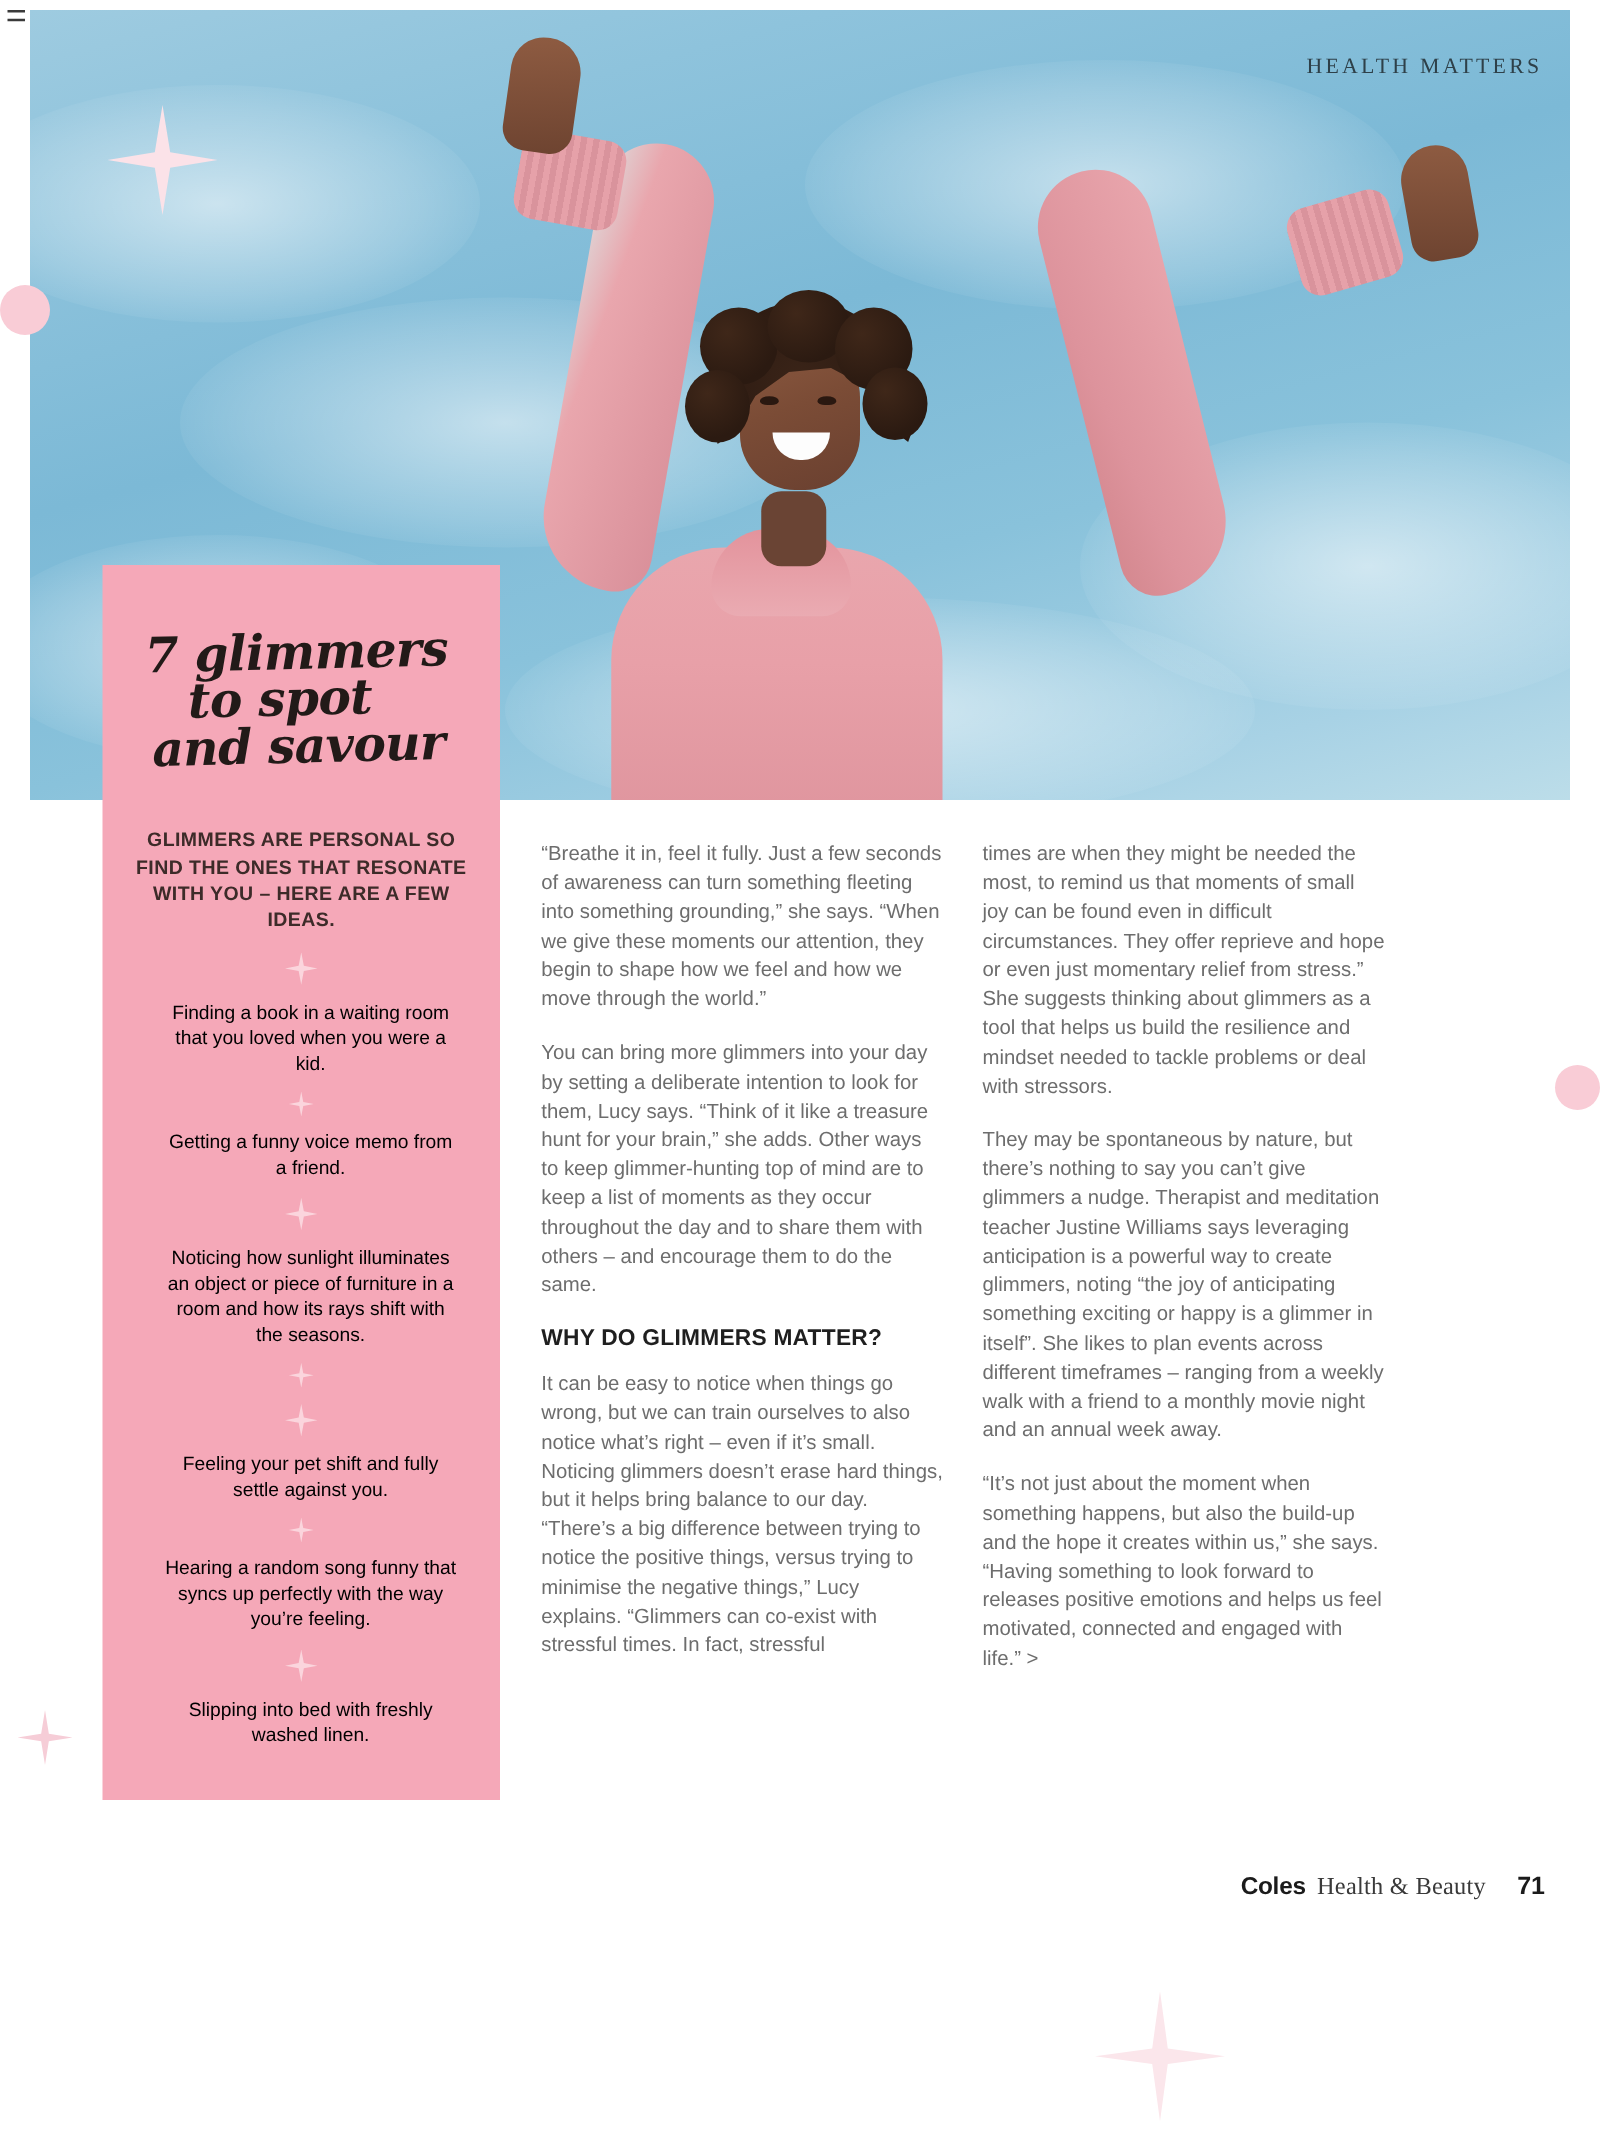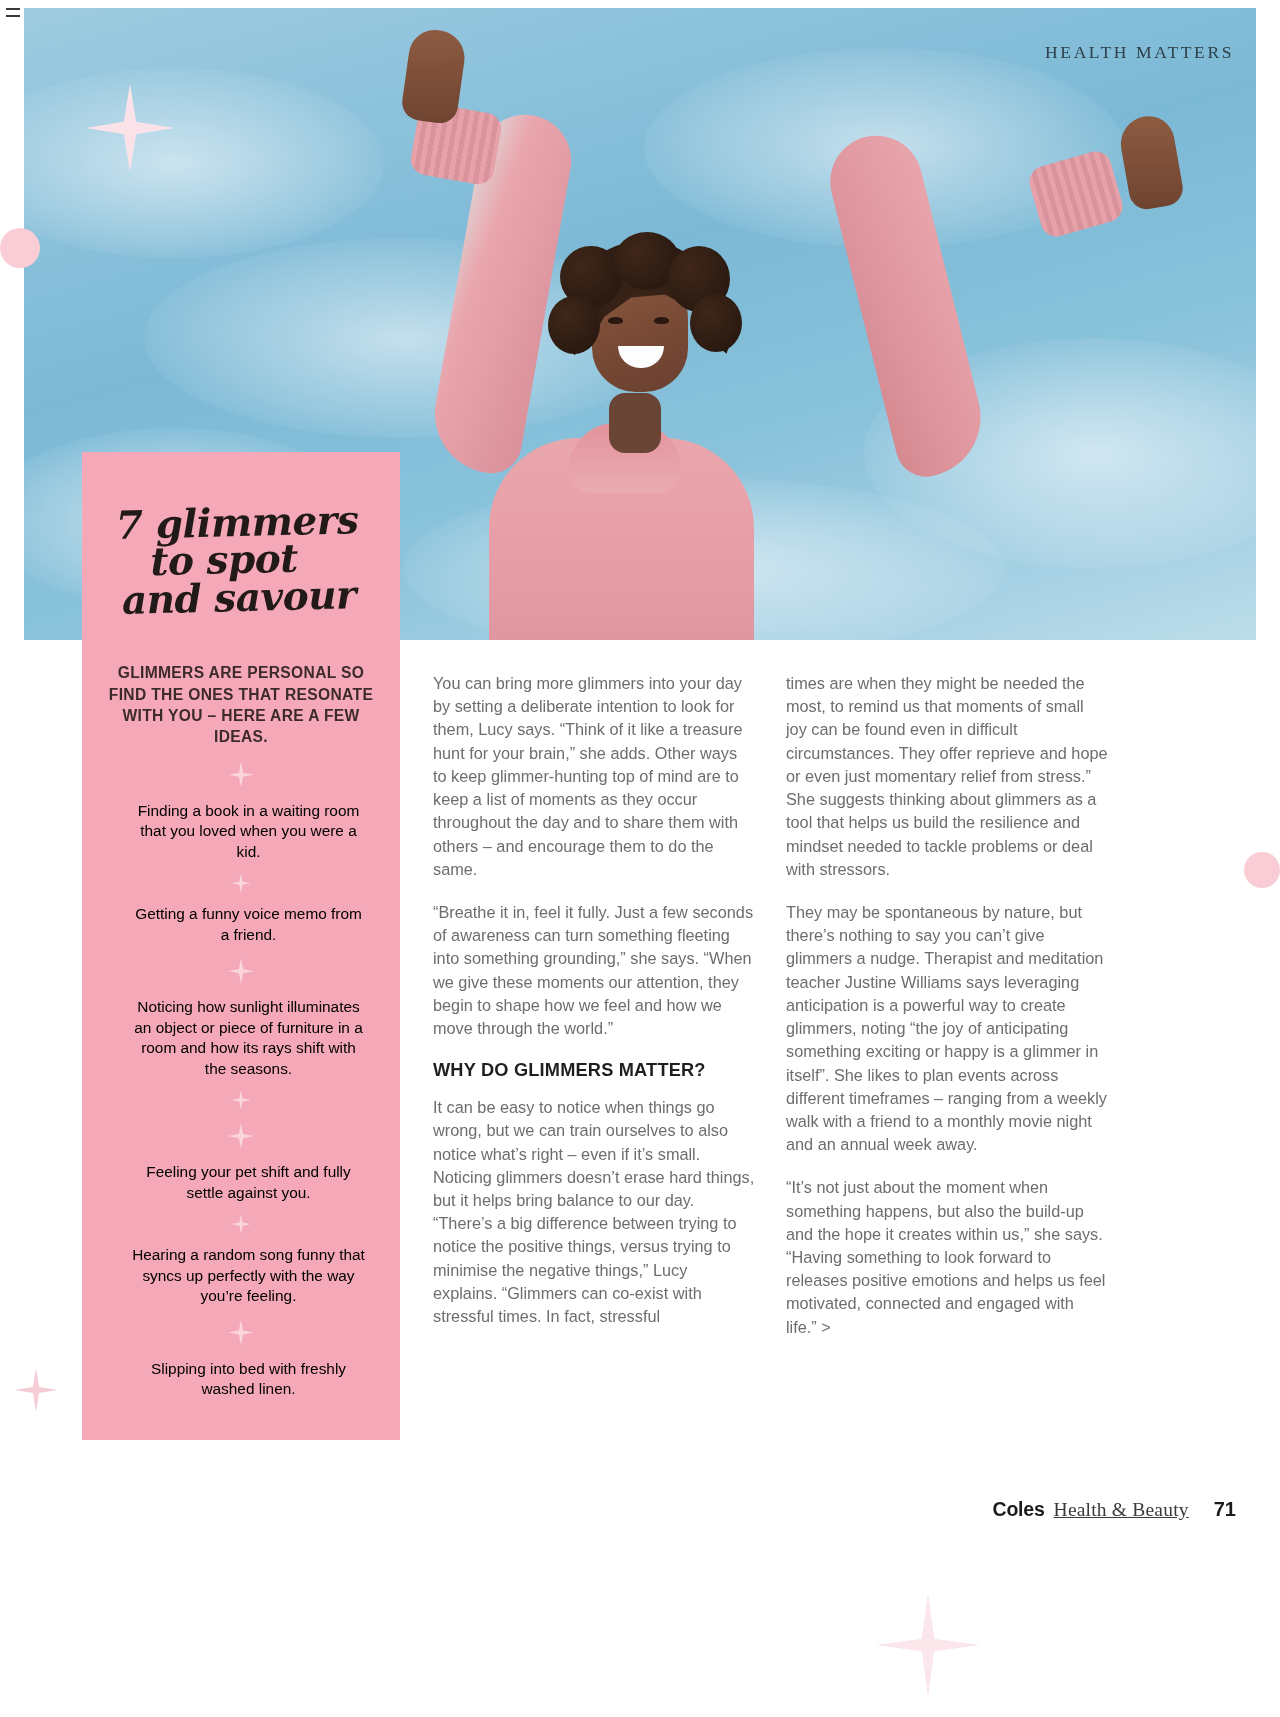--- a/index.html
+++ b/index.html
@@ -193,21 +193,21 @@
     display:flex; align-items:baseline; gap:9px;
     z-index:10;
   }
   .brand-coles {
     font-size:19.5px; font-weight:700; color:#1b1b1b;
     letter-spacing:-0.2px;
     text-align:center;
   }
   .brand-hb {
     font-family:"Liberation Serif", serif;
-    font-size:19.5px; color:#3a3a3a; letter-spacing:0.2px;text-decoration:underline;
+    font-size:19.5px; color:#3a3a3a; letter-spacing:0.2px;
   }
   .page-num {
     font-size:20px; font-weight:700; color:#1b1b1b; margin-left:16px;
   }
 
   
   .decor { position:absolute; z-index:6; pointer-events:none; }
   .dot-left {
     left:0px; top:228px; width:40px; height:40px;
     border-radius:50%; background:#f9ccd6;
@@ -301,22 +301,22 @@
     <span class="sparkle"></span>
     <p class="glimmer-item">Feeling your pet shift and fully settle against you.</p>
     <span class="sparkle small"></span>
     <p class="glimmer-item">Hearing a random song funny that syncs up perfectly with the way you’re feeling.</p>
     <span class="sparkle"></span>
     <p class="glimmer-item">Slipping into bed with freshly washed linen.</p>
   </div>
 </aside>
 
 <div class="col col-1">
+  <p>“Breathe it in, feel it fully. Just a few seconds of awareness can turn something fleeting into something grounding,” she says. “When we give these moments our attention, they begin to shape how we feel and how we move through the world.”</p>
   <p>You can bring more glimmers into your day by setting a deliberate intention to look for them, Lucy says. “Think of it like a treasure hunt for your brain,” she adds. Other ways to keep glimmer-hunting top of mind are to keep a list of moments as they occur throughout the day and to share them with others – and encourage them to do the same.</p>
-  <p>“Breathe it in, feel it fully. Just a few seconds of awareness can turn something fleeting into something grounding,” she says. “When we give these moments our attention, they begin to shape how we feel and how we move through the world.”</p>
   <h2 class="subhead">WHY DO GLIMMERS MATTER?</h2>
   <p>It can be easy to notice when things go wrong, but we can train ourselves to also notice what’s right – even if it’s small. Noticing glimmers doesn’t erase hard things, but it helps bring balance to our day. “There’s a big difference between trying to notice the positive things, versus trying to minimise the negative things,” Lucy explains. “Glimmers can co-exist with stressful times. In fact, stressful</p>
 </div>
 
 <div class="col col-2">
   <p>times are when they might be needed the most, to remind us that moments of small joy can be found even in difficult circumstances. They offer reprieve and hope or even just momentary relief from stress.” She suggests thinking about glimmers as a tool that helps us build the resilience and mindset needed to tackle problems or deal with stressors.</p>
   <p>They may be spontaneous by nature, but there’s nothing to say you can’t give glimmers a nudge. Therapist and meditation teacher Justine Williams says leveraging anticipation is a powerful way to create glimmers, noting “the joy of anticipating something exciting or happy is a glimmer in itself”. She likes to plan events across different timeframes – ranging from a weekly walk with a friend to a monthly movie night and an annual week away.</p>
   <p>“It’s not just about the moment when something happens, but also the build-up and the hope it creates within us,” she says. “Having something to look forward to releases positive emotions and helps us feel motivated, connected and engaged with life.” &gt;</p>
 </div>
 

